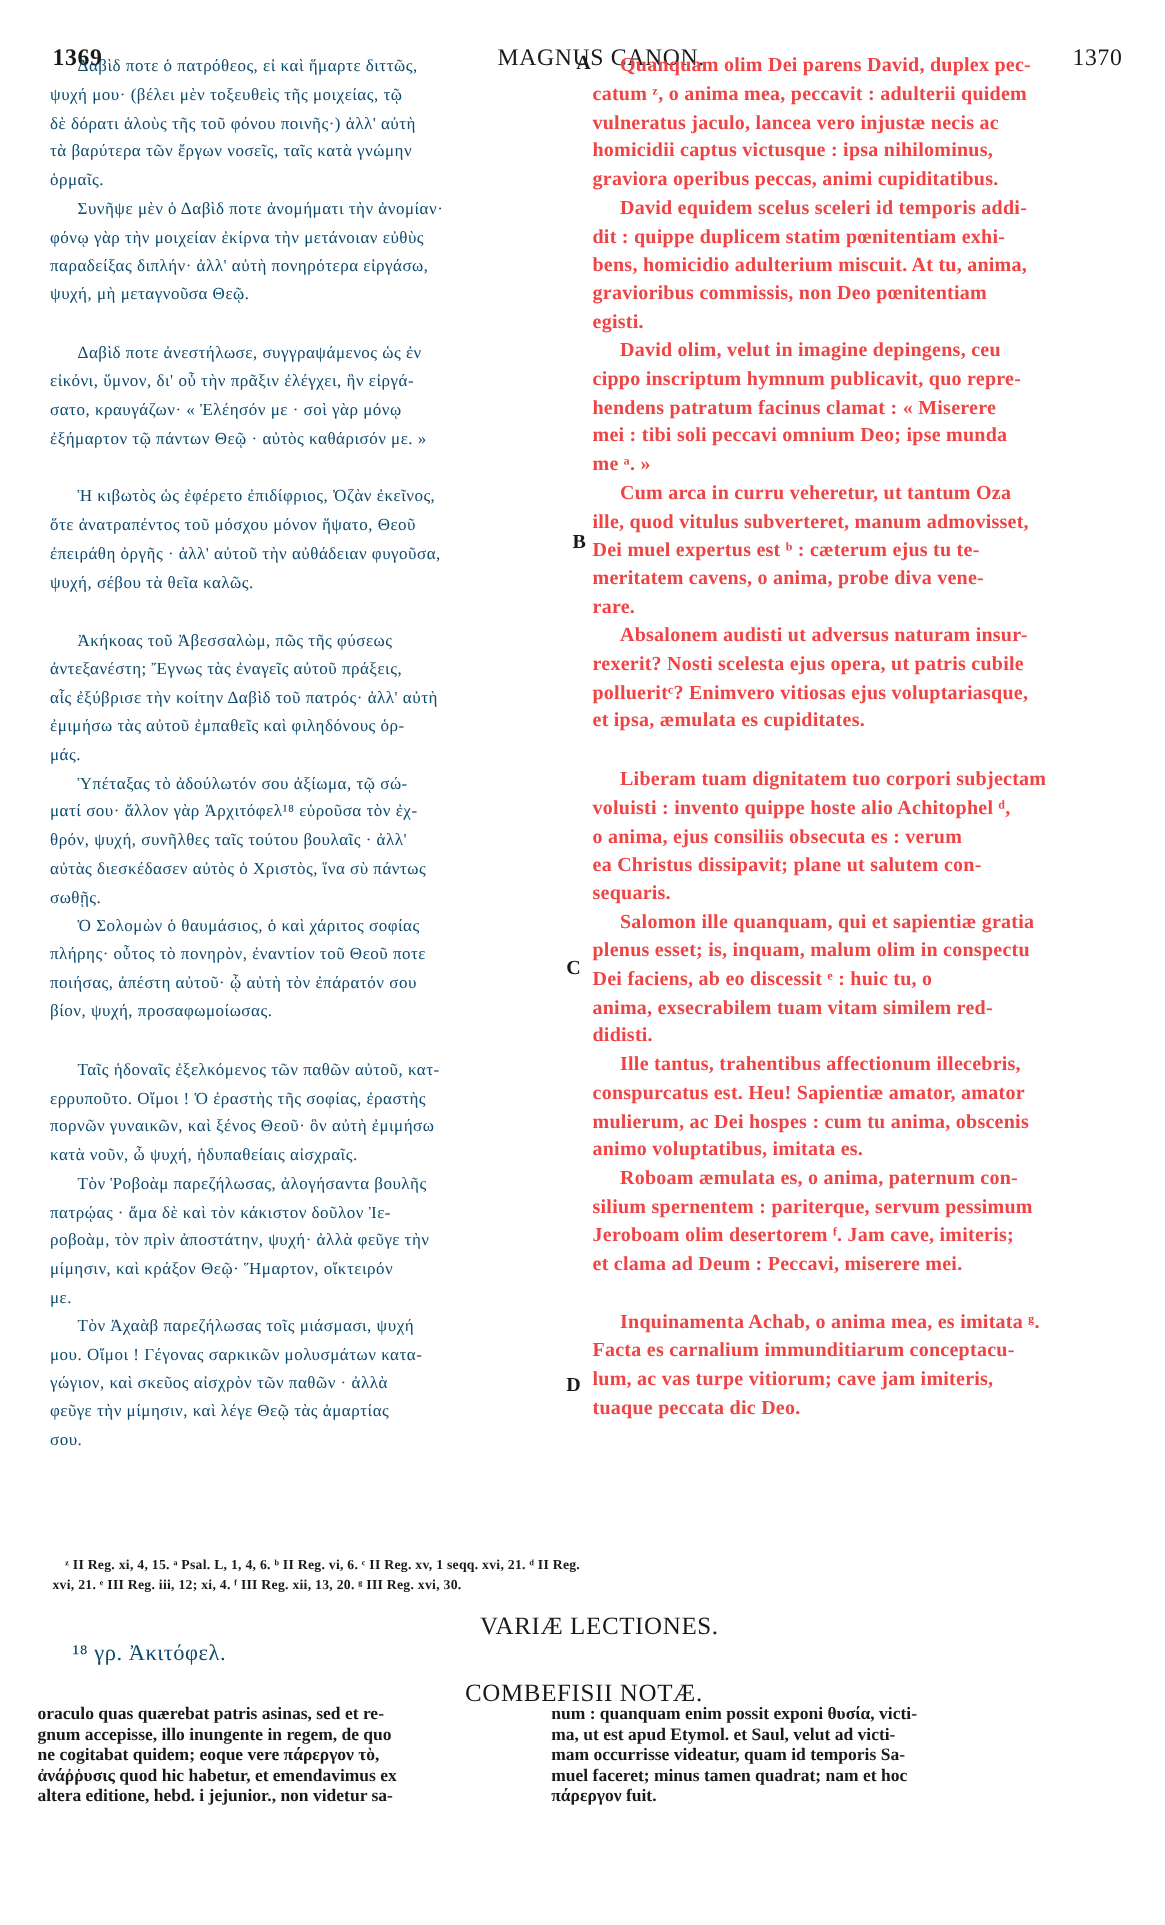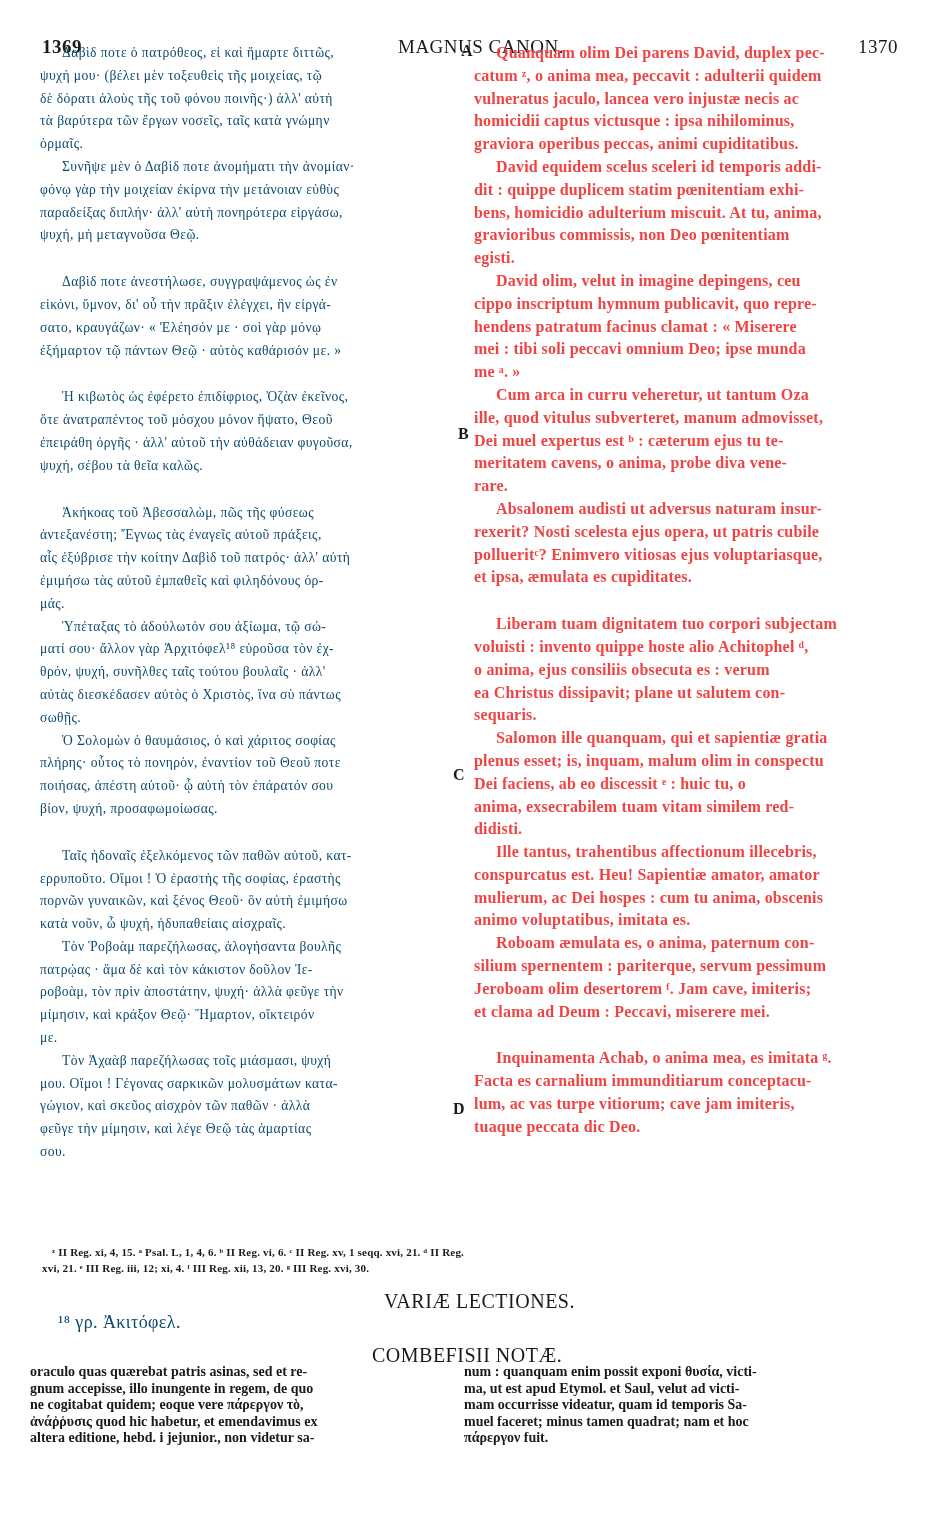--- a/index.html
+++ b/index.html
@@ -177,19 +177,19 @@
 <div class="abs greek" style="left:58px; top:1312px; font-size:18px;">¹⁸ γρ. Ἀκιτόφελ.</div>
 
 <div class="abs section-title" style="left:372px; top:1344px;text-align:center;">COMBEFISII NOTÆ.</div>
 <div class="abs notes" style="left:30px; top:1364px;">
   <div>oraculo quas quærebat patris asinas, sed et re-</div>
   <div>gnum accepisse, illo inungente in regem, de quo</div>
   <div>ne cogitabat quidem; eoque vere πάρεργον τὸ,</div>
   <div>ἀνάῤῥυσις quod hic habetur, et emendavimus ex</div>
   <div>altera editione, hebd. i jejunior., non videtur sa-</div>
 </div>
-<div class="abs notes" style="left:464px; top:1364px;">
+<div class="abs notes" style="left:441px; top:1364px;">
   <div>num : quanquam enim possit exponi θυσία, victi-</div>
   <div>ma, ut est apud Etymol. et Saul, velut ad victi-</div>
   <div>mam occurrisse videatur, quam id temporis Sa-</div>
   <div>muel faceret; minus tamen quadrat; nam et hoc</div>
   <div>πάρεργον fuit.</div>
 </div>
 
 </body></html>

